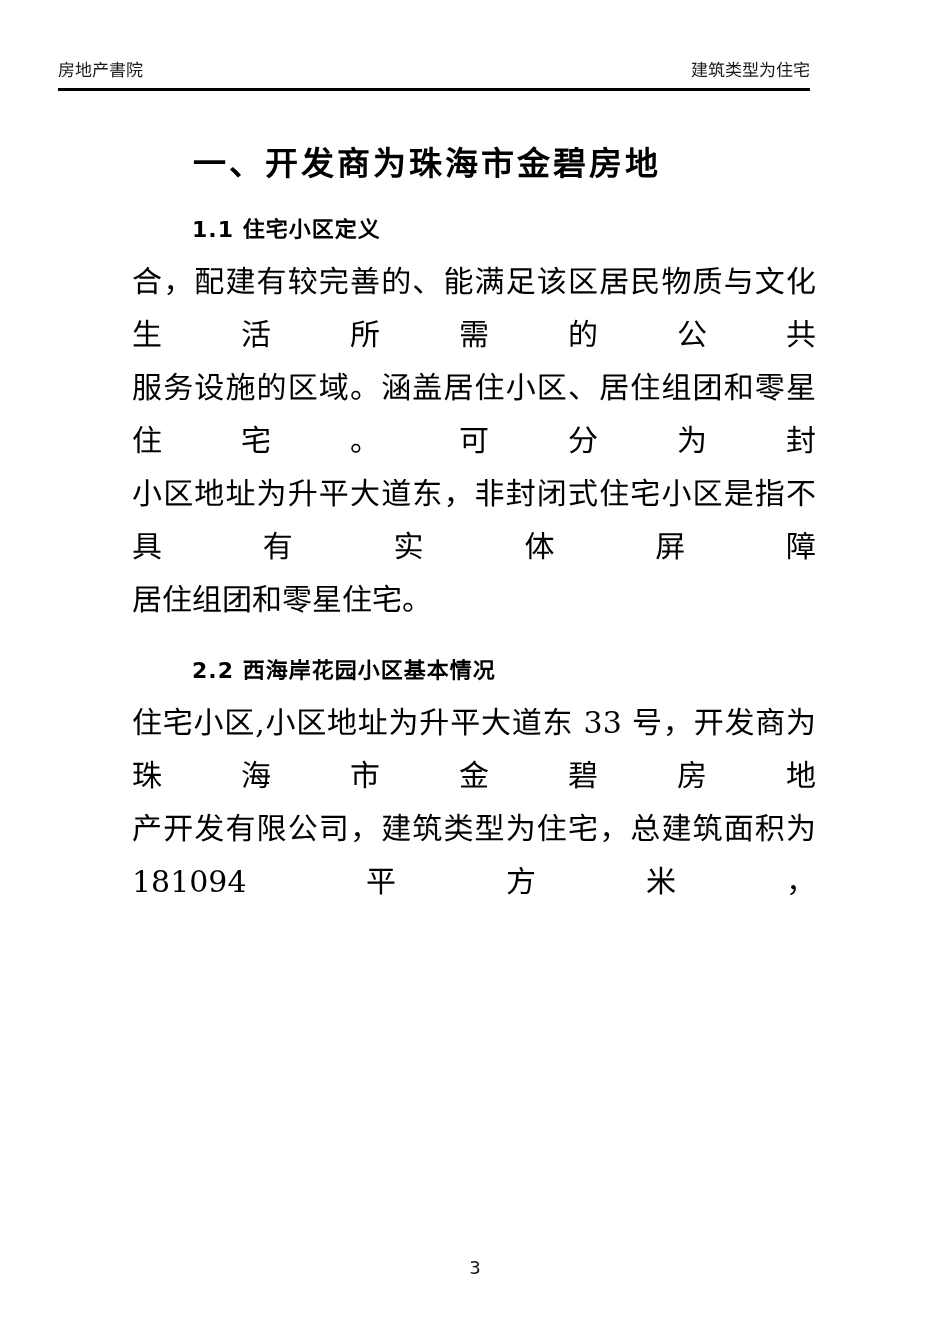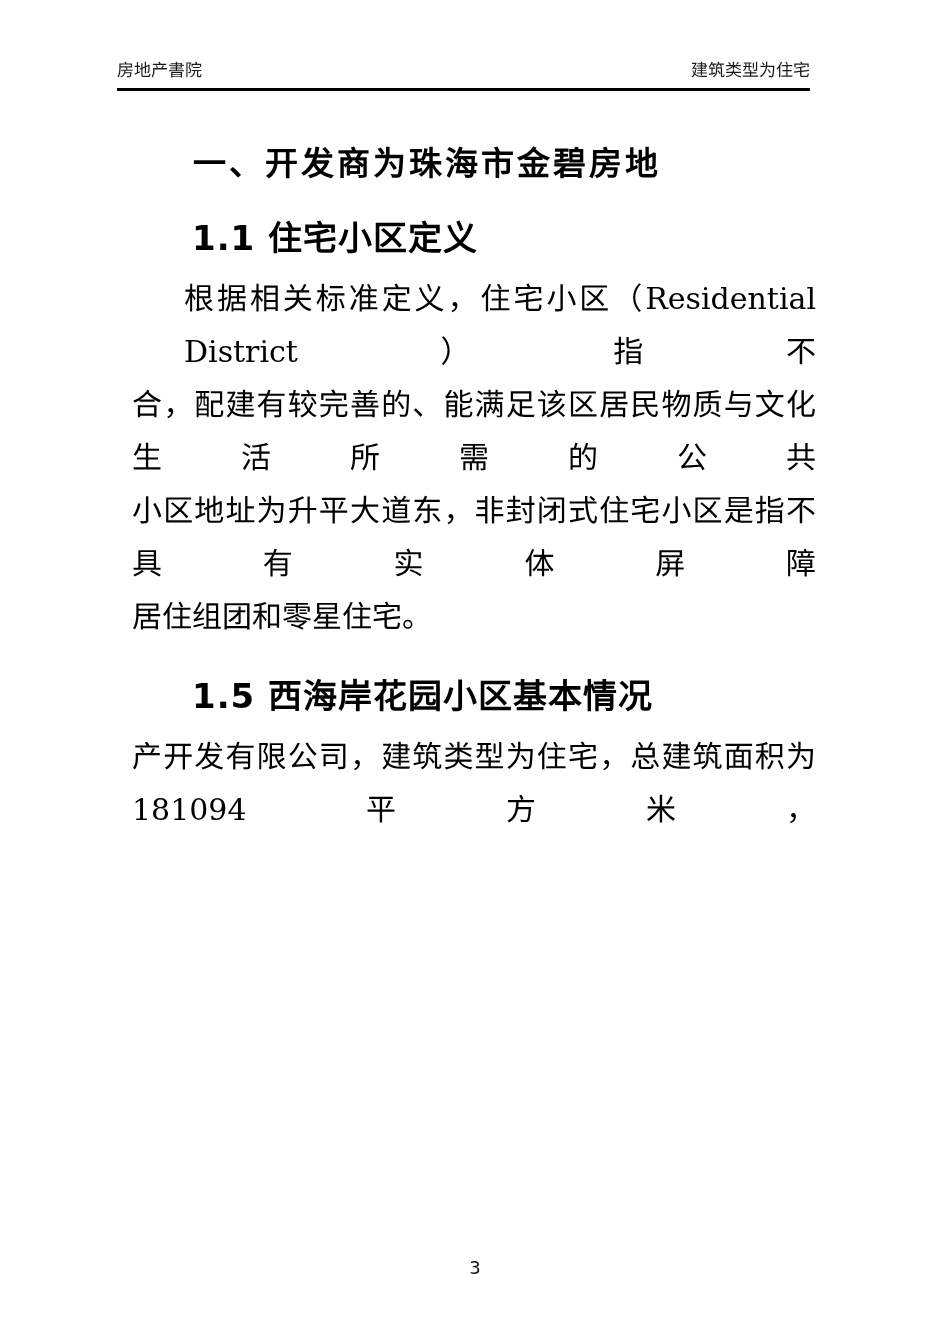--- a/index.html
+++ b/index.html
@@ -9,42 +9,42 @@
     height: 1344px;
     background: #ffffff;
     color: #000000;
     overflow: hidden;
     font-family: "DejaVu Serif", "Liberation Serif", serif;
   }
   .header {
     display: flex;
     justify-content: space-between;
     align-items: flex-end;
-    margin: 56px 140px 0 117px;
+    margin: 56px 140px 0 58px;
     padding-bottom: 7px;
     border-bottom: 3px solid #000000;
     font-family: "DejaVu Sans", "Liberation Sans", sans-serif;
     font-size: 17px;
     color: #1a1a1a;
   }
   .content {
     margin-left: 132px;
     width: 684px;
   }
   .h1 {
     font-family: "DejaVu Sans", "Liberation Sans", sans-serif;
     font-weight: 700;
     font-size: 33px;
     margin: 46px 0 0 61px;
     letter-spacing: 3px;
   }
   .h2 {
     font-family: "DejaVu Sans", "Liberation Sans", sans-serif;
     font-weight: 700;
-    font-size: 34px;
+    font-size: 22px;
     margin: 26px 0 0 60px;
     letter-spacing: 1px;
   }
   .para { margin-top: 12px; }
   .line {
     font-size: 30px;
     line-height: 53px;
     text-align: justify;
     text-align-last: left;
     white-space: normal;
@@ -70,27 +70,28 @@
   <div class="header">
     <span>房地产書院</span>
     <span>建筑类型为住宅</span>
   </div>
 
   <div class="content">
     <div class="h1">一、开发商为珠海市金碧房地</div>
     <div id="sections">
         <div class="h2">1.1 住宅小区定义</div>
         <div class="para">
-          <div class="line stretch indent">根据相关标准定义，住宅小区（Residential District）指不</div>
           <div class="line stretch">合，配建有较完善的、能满足该区居民物质与文化生活所需的公共</div>
+          <div class="line stretch">服务设施的区域。涵盖居住小区、居住组团和零星住宅。可分为封</div>
           <div class="line stretch">小区地址为升平大道东，非封闭式住宅小区是指不具有实体屏障</div>
           <div class="line">居住组团和零星住宅。</div>
         </div>
-        <div class="h2">1.5 西海岸花园小区基本情况</div>
+        <div class="h2">2.2 西海岸花园小区基本情况</div>
         <div class="para">
+          <div class="line stretch">住宅小区,小区地址为升平大道东 33 号，开发商为珠海市金碧房地</div>
           <div class="line stretch">产开发有限公司，建筑类型为住宅，总建筑面积为 181094 平方米，</div>
         </div>
       </div>
   </div>
 
   <div class="footer">
     <span>3</span>
   </div>
 
 </div>

